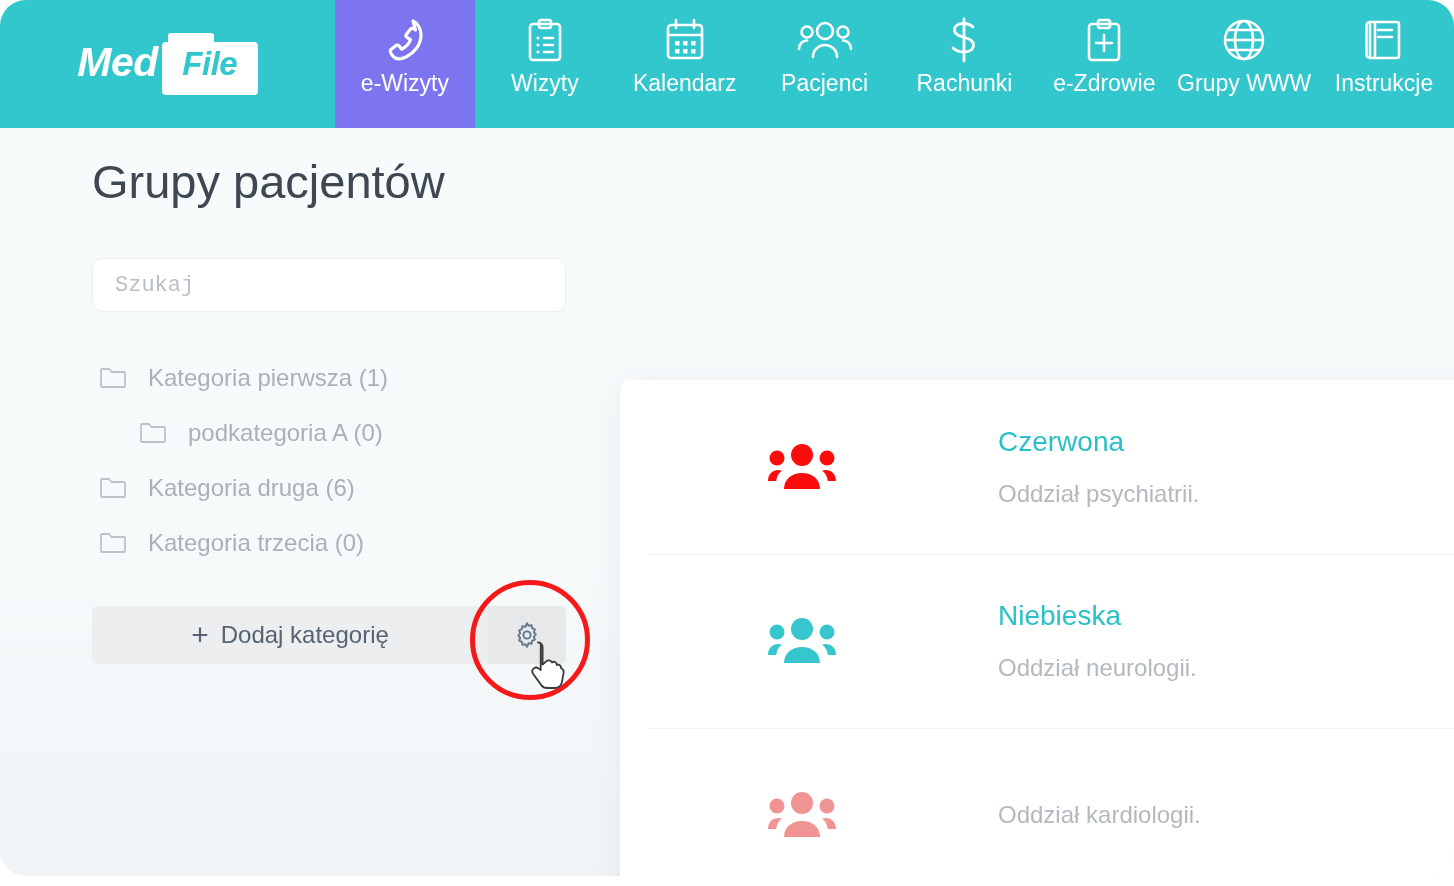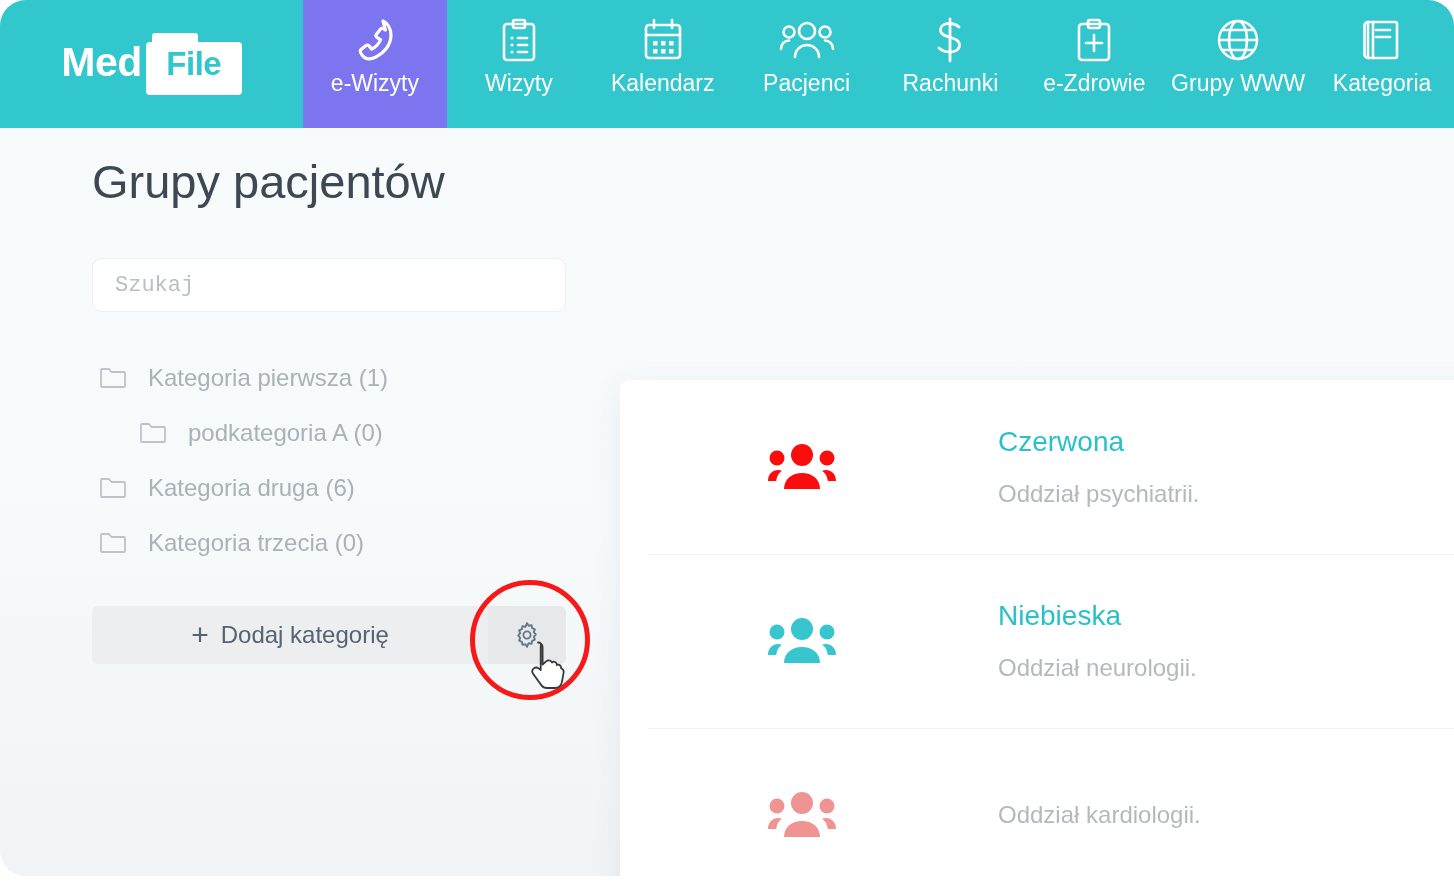--- a/index.html
+++ b/index.html
@@ -32,25 +32,26 @@
     position: absolute;
     left: 0;
     top: 0;
     width: 1454px;
     height: 128px;
     background: #32c6cd;
     display: flex;
     align-items: stretch;
   }
   .brand {
-    width: 303px;
+    width: 335px;
     display: flex;
     align-items: center;
     justify-content: center;
     flex: none;
+    font-style: italic;
   }
   .brand-logo {
     display: flex;
     align-items: center;
     gap: 4px;
   }
   .brand-med {
     color: #ffffff;
     font-size: 41px;
     font-weight: bold;
@@ -426,21 +427,21 @@
       <div class="nav-item">
         <span class="nav-icon">
           <svg width="42" height="46" viewBox="0 0 42 46" fill="none" stroke="#ffffff" stroke-width="2.6" stroke-linecap="round" stroke-linejoin="round">
             <path d="M7 5h27a2 2 0 0 1 2 2v32a2 2 0 0 1-2 2H7z"></path>
             <path d="M7 5c-2 0-3.5 1.6-3.5 3.6v28.8C3.5 39.4 5 41 7 41"></path>
             <line x1="15" y1="13" x2="29" y2="13"></line>
             <line x1="15" y1="20" x2="29" y2="20"></line>
             <line x1="12" y1="5" x2="12" y2="41"></line>
           </svg>
         </span>
-        <span class="nav-label">Kategoria</span>
+        <span class="nav-label">Instrukcje</span>
       </div>
 
     </div>
   </div>
 
   <div class="content">
 
     <h1 class="page-title">Grupy pacjentów</h1>
 
     <input class="search-box" type="text" placeholder="Szukaj" style="">

